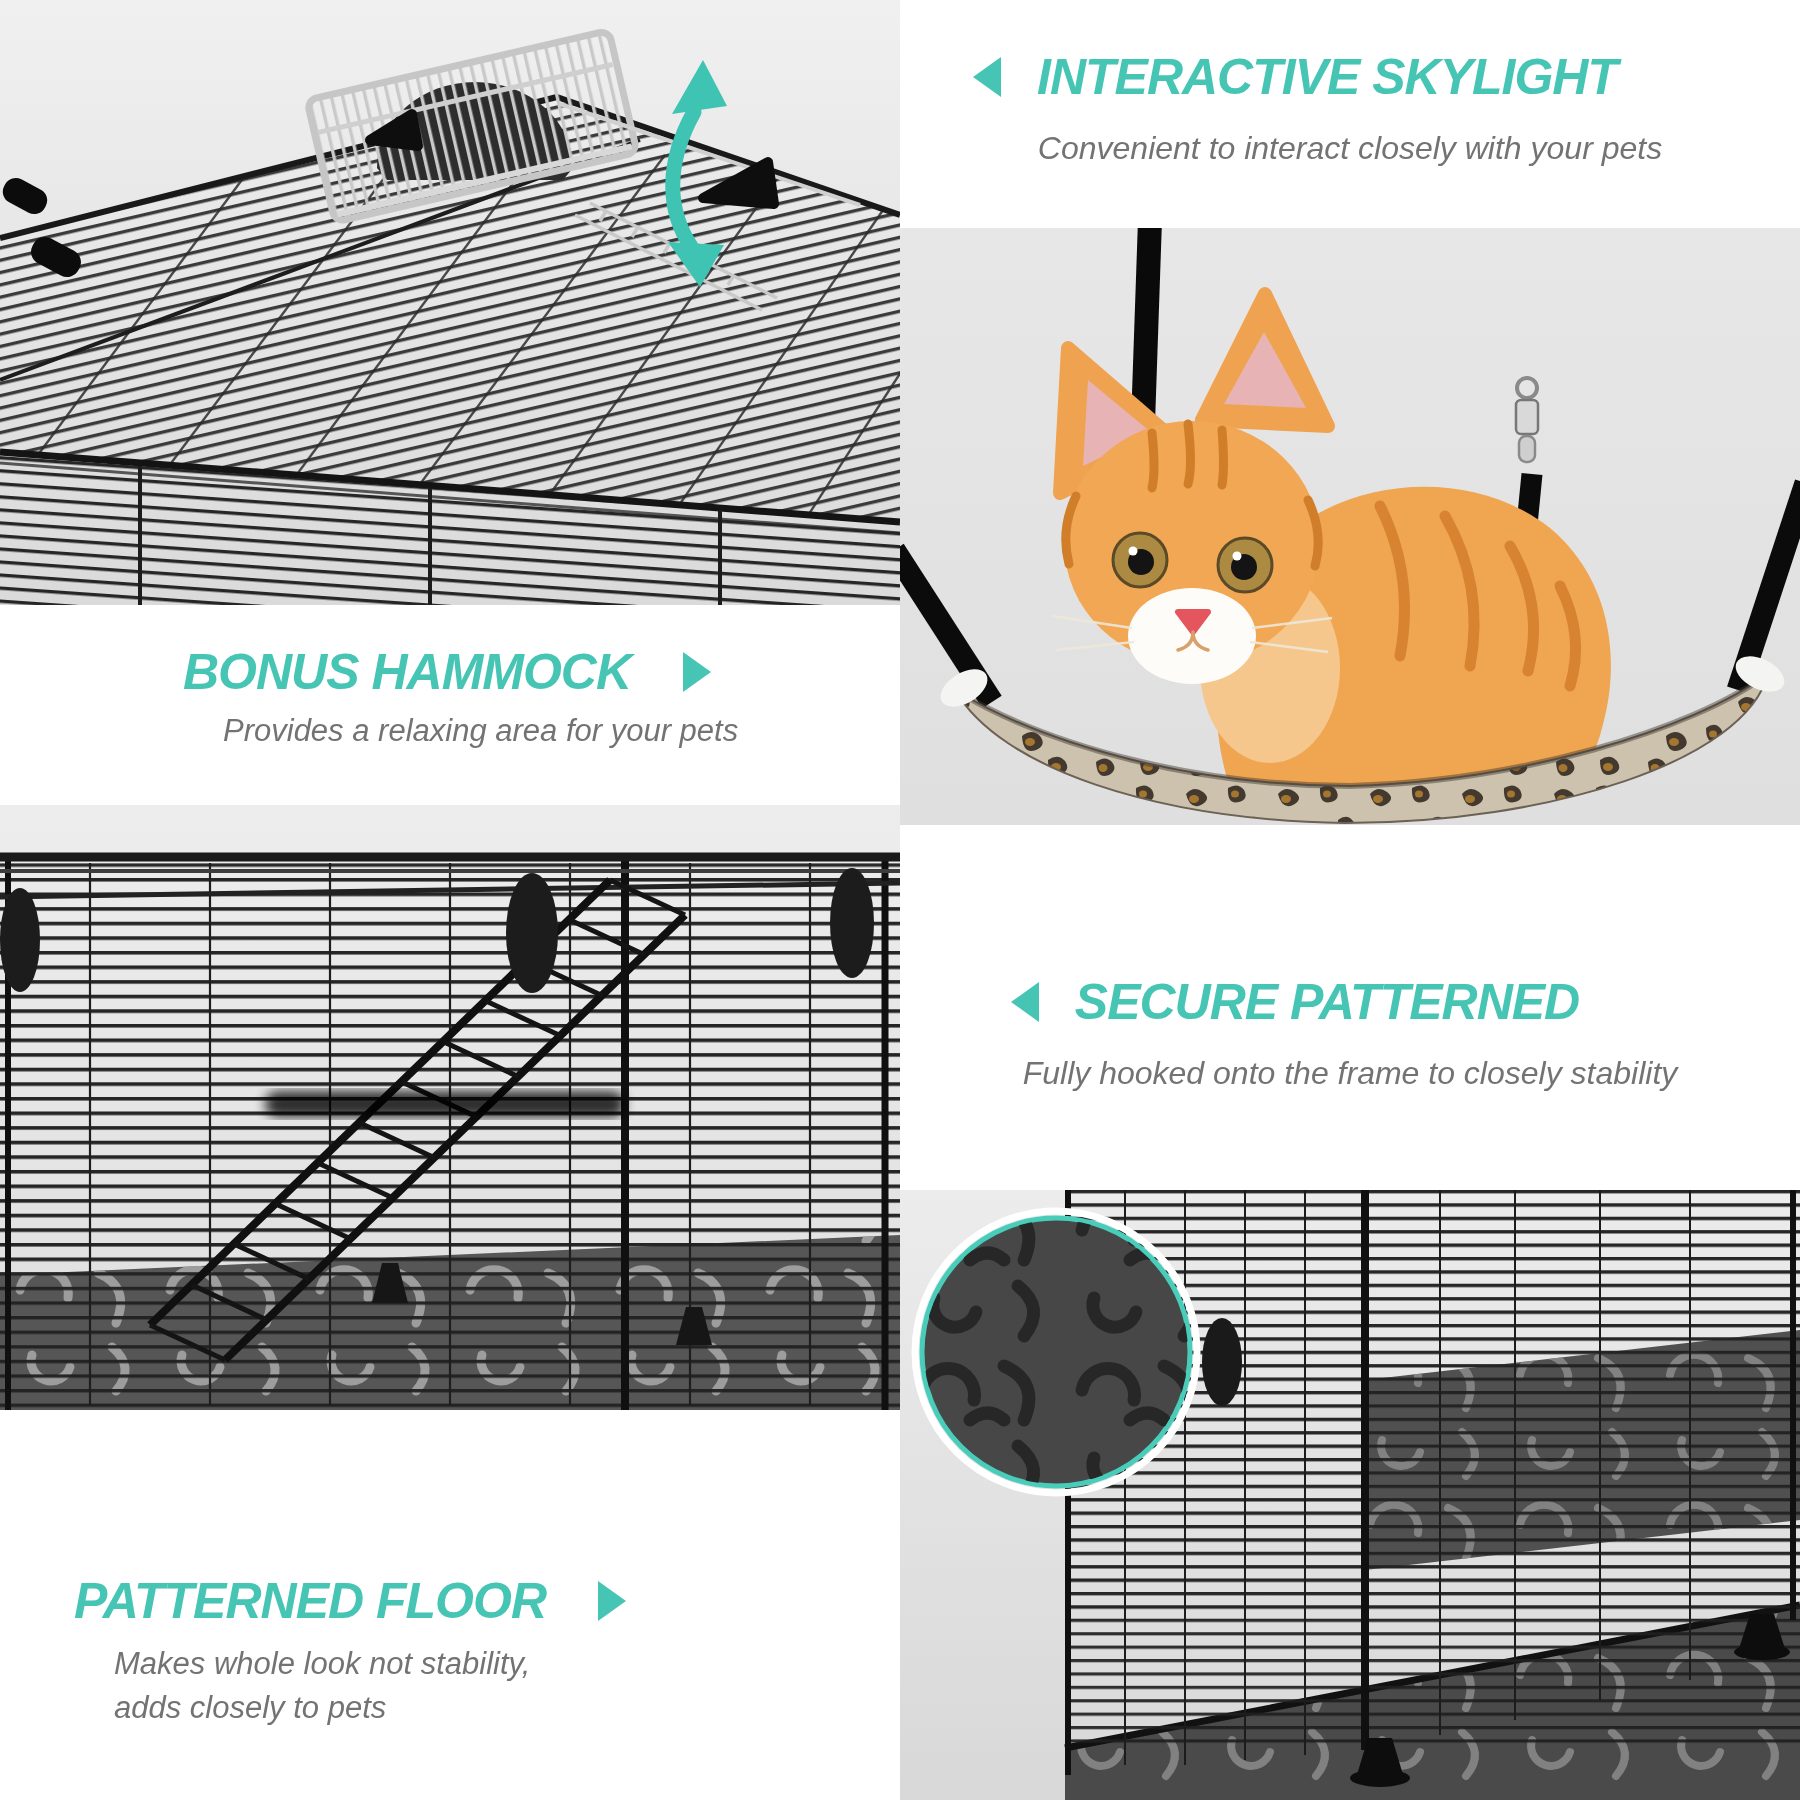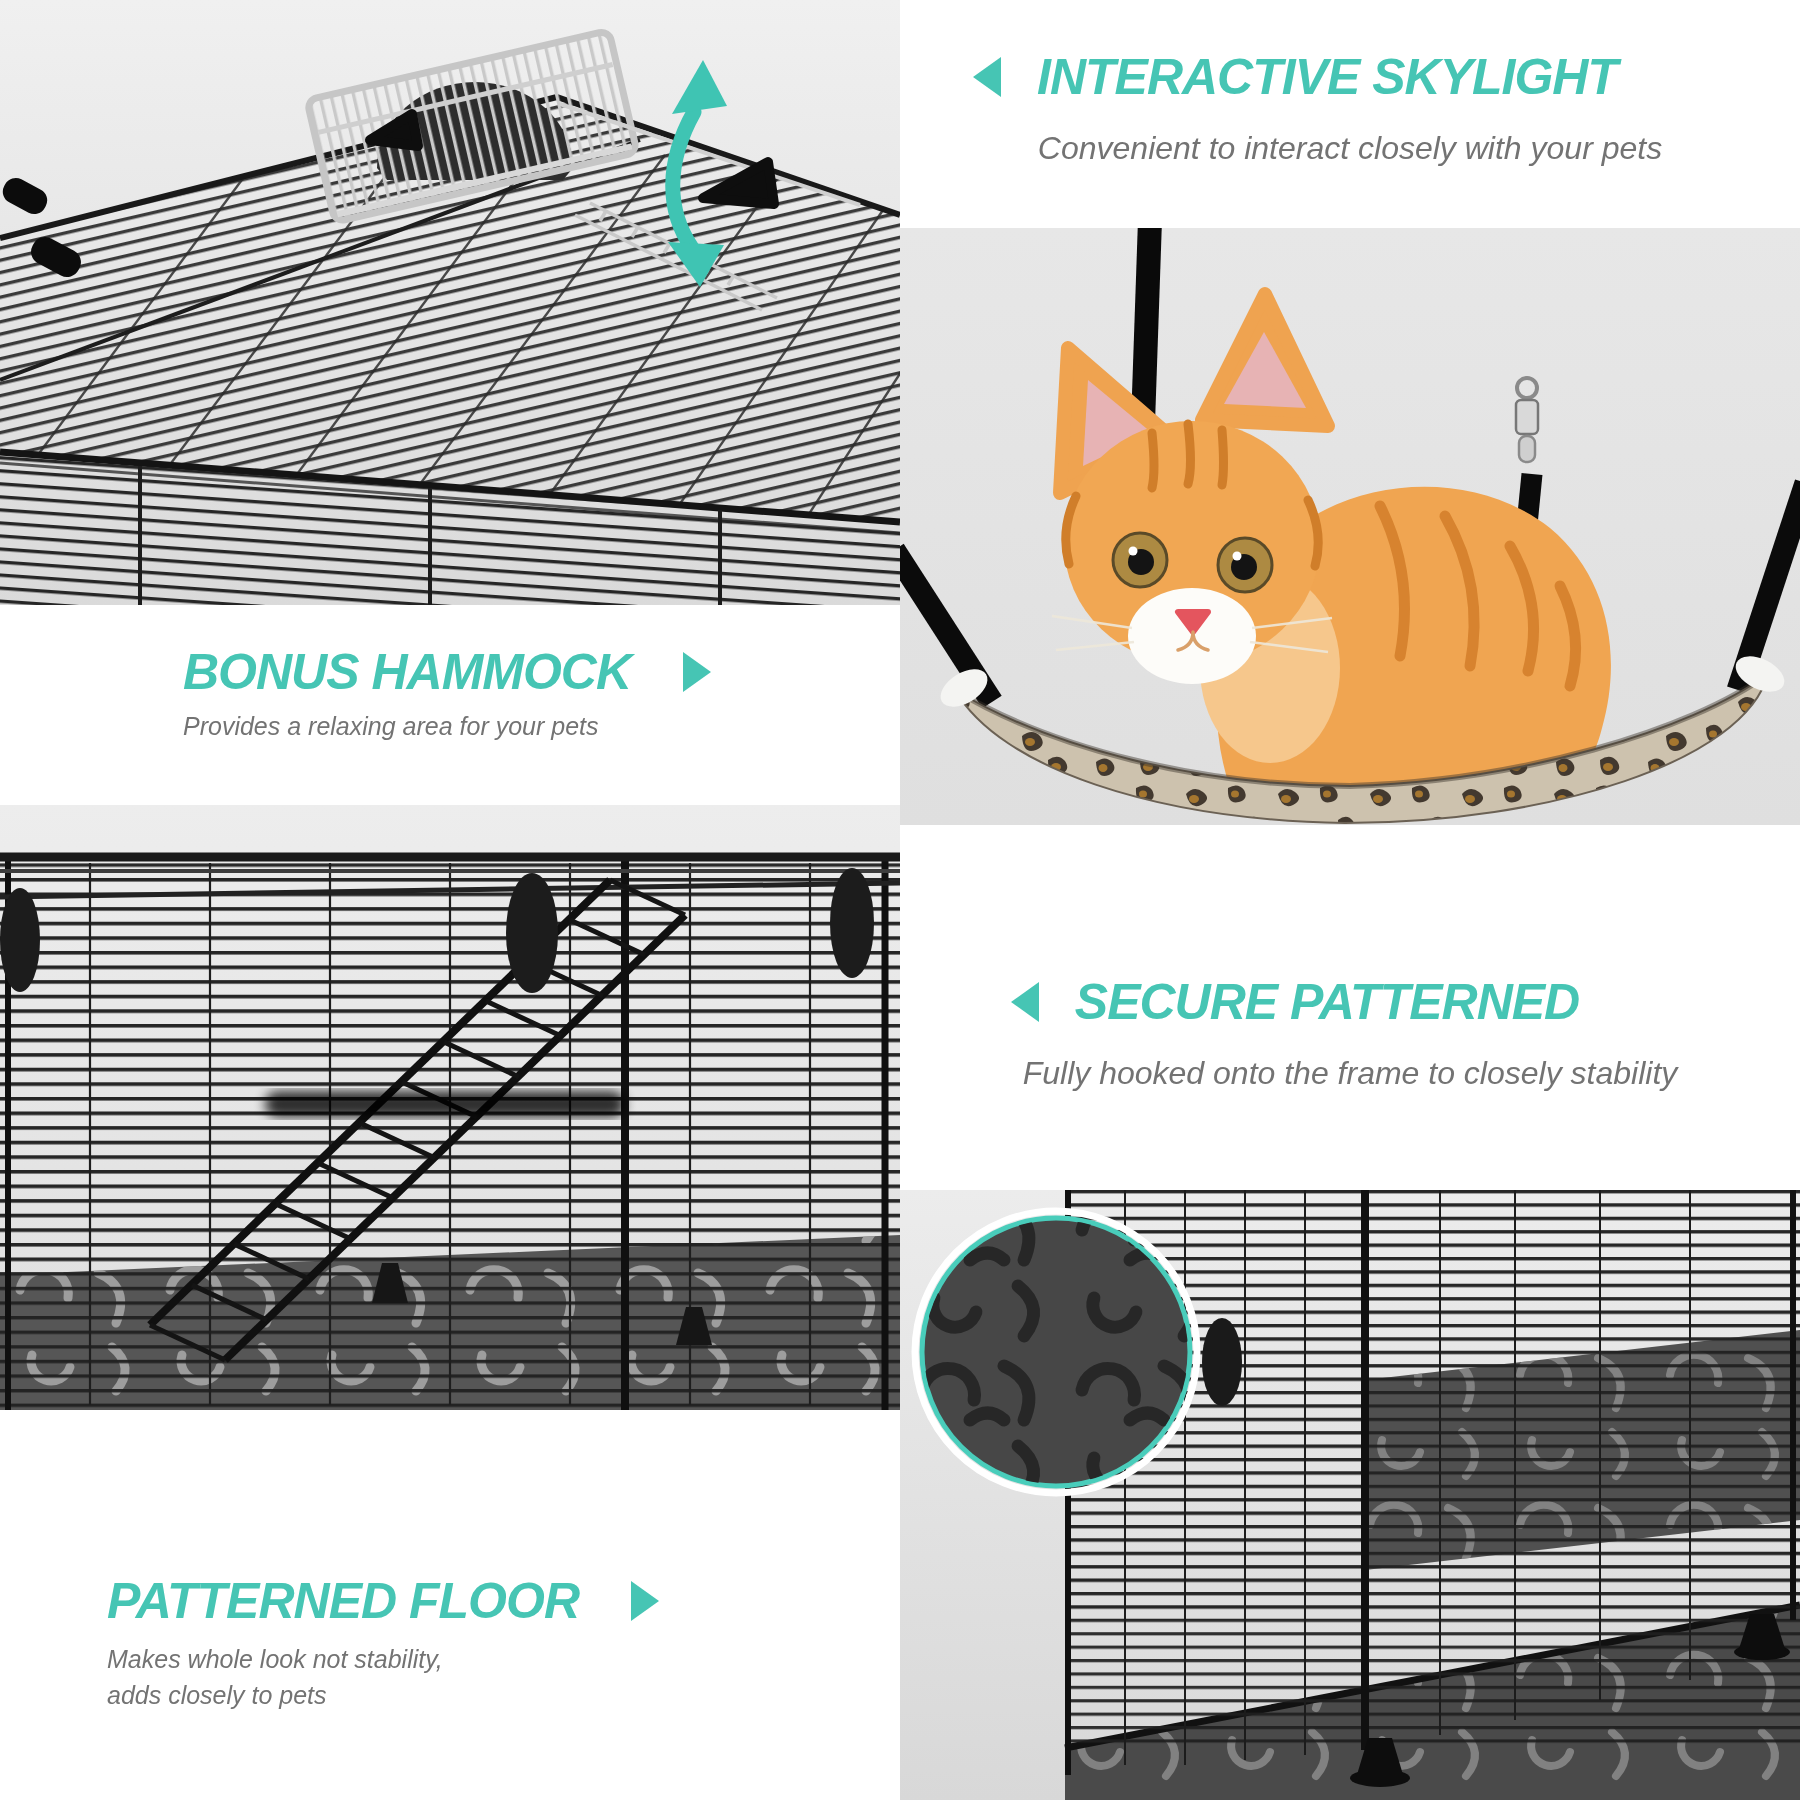--- a/index.html
+++ b/index.html
@@ -10,31 +10,31 @@
   .photo svg{display:block;}
 
   
   .tblock{background:#ffffff;}
   .heading-row{display:flex;align-items:center;}
   .heading-row.leftcol{justify-content:flex-start;gap:52px;}
   .heading-row.rightcol{justify-content:center;gap:36px;transform:translateX(-55px);}
   .h-title{font-size:50px;font-weight:700;letter-spacing:-1px;color:#46c5b4;line-height:1;white-space:nowrap;}
   .subtitle{font-size:32px;color:#737373;line-height:1.42;}
   .subtitle.centered{text-align:center;}
-  .subtitle.leftcol{font-size:25px;text-align:left;}
+  .subtitle.leftcol{font-size:31px;text-align:left;margin-left:40px;}
 
   .tri{width:0;height:0;}
   .tri-left{border-top:20px solid transparent;border-bottom:20px solid transparent;border-right:28px solid #46c5b4;}
   .tri-right{border-top:20px solid transparent;border-bottom:20px solid transparent;border-left:28px solid #46c5b4;}
 
   
   #photo-skylight{left:0;top:0;width:900px;height:605px;}
   #block-bonus{left:0;top:605px;width:900px;height:200px;padding:42px 0 0 183px;}
   #photo-ladder{left:0;top:805px;width:900px;height:605px;}
-  #block-patterned{left:0;top:1410px;width:1084px;height:390px;padding:166px 0 0 107px;}
+  #block-patterned{left:0;top:1410px;width:1084px;height:390px;padding:166px 0 0 74px;}
   #block-interactive{left:900px;top:0;width:900px;height:228px;padding-top:52px;}
   #photo-kitten{left:900px;top:228px;width:900px;height:597px;}
   #block-secure{left:900px;top:825px;width:900px;height:365px;padding-top:152px;}
   #photo-floordetail{left:900px;top:1190px;width:900px;height:610px;}
 
   .mt-sub-right{margin-top:24px;}
   .mt-sub-left{margin-top:12px;}
   .mt-sub-patterned{margin-top:16px;}
 </style>
 </head>

